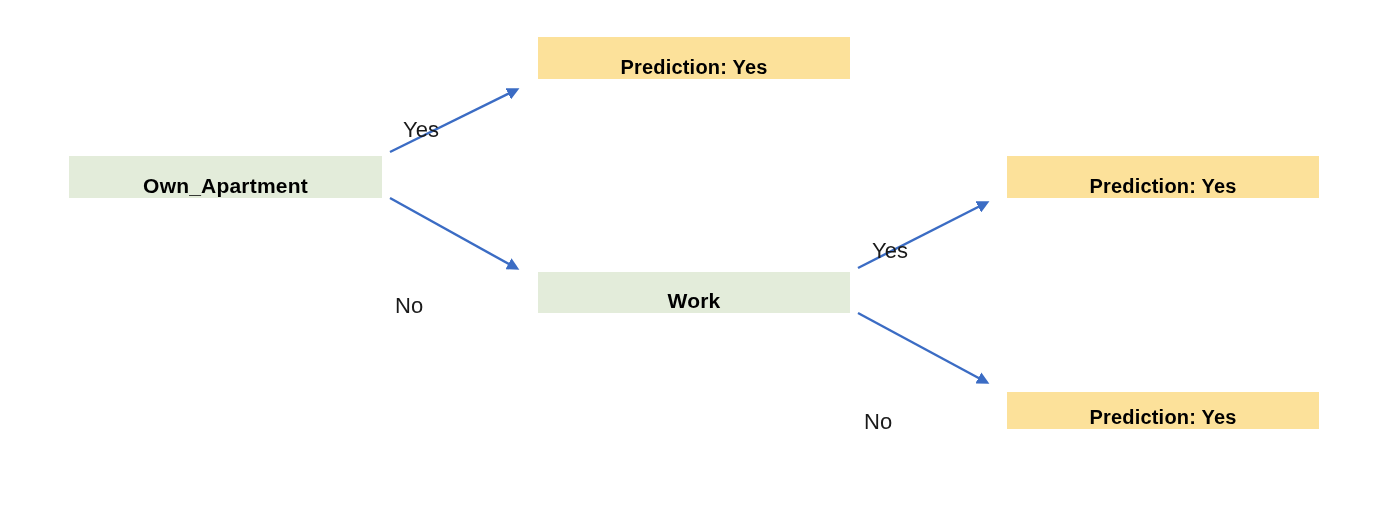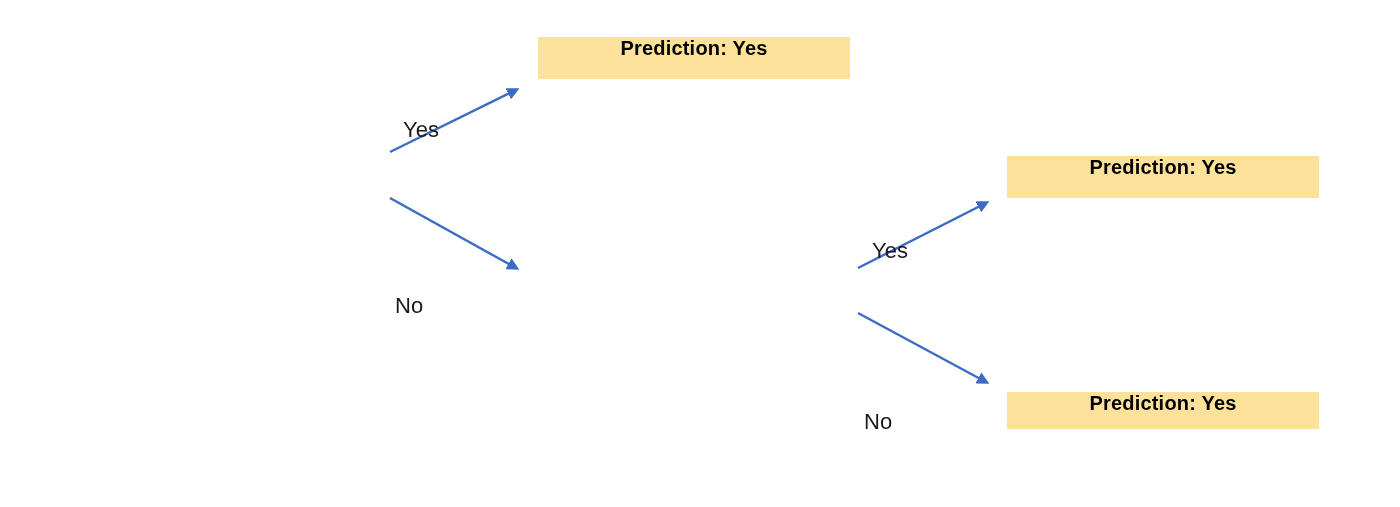--- a/index.html
+++ b/index.html
@@ -14,21 +14,21 @@
   #canvas {
     position: relative;
     width: 1400px;
     height: 507px;
     background: #ffffff;
     overflow: hidden;
   }
   .node {
     position: absolute;
     display: flex;
-    align-items: flex-start;
+    align-items: flex-end;
     justify-content: center;
     box-sizing: border-box;
     font-family: "Liberation Sans", sans-serif;
     font-weight: bold;
     color: #000000;
     letter-spacing: 0.2px;
     white-space: nowrap;
   }
   .node-decision {
     background: #e3ecda;
@@ -66,25 +66,31 @@
       <marker id="arrowhead" markerWidth="5.2" markerHeight="5.2" refX="3.6" refY="2.6" orient="auto" markerUnits="strokeWidth">
         <path d="M 0 0 L 5.2 2.6 L 0 5.2 z" fill="#3b6cc4"></path>
       </marker>
     </defs>
     <line stroke="#3b6cc4" stroke-width="2.4" marker-end="url(#arrowhead)" x1="390" y1="152" x2="516" y2="90"></line>
     <line stroke="#3b6cc4" stroke-width="2.4" marker-end="url(#arrowhead)" x1="390" y1="198" x2="516" y2="268"></line>
     <line stroke="#3b6cc4" stroke-width="2.4" marker-end="url(#arrowhead)" x1="858" y1="268" x2="986" y2="203"></line>
     <line stroke="#3b6cc4" stroke-width="2.4" marker-end="url(#arrowhead)" x1="858" y1="313" x2="986" y2="382"></line>
   </svg>
 
+  <div class="node node-decision" style="left: 69px; top: 156px; width: 313px; height: 42px; background: rgb(227, 236, 218);">
+    <span>Own_Apartment</span>
+  </div>
 
   <div class="node node-leaf" style="left: 538px; top: 37px; width: 312px; height: 42px; background: rgb(252, 225, 154);">
     <span>Prediction: Yes</span>
   </div>
 
+  <div class="node node-decision" style="left: 538px; top: 272px; width: 312px; height: 41px; background: rgb(227, 236, 218);">
+    <span>Work</span>
+  </div>
 
   <div class="node node-leaf" style="left: 1007px; top: 156px; width: 312px; height: 42px; background: rgb(252, 225, 154);">
     <span>Prediction: Yes</span>
   </div>
 
   <div class="node node-leaf" style="left: 1007px; top: 392px; width: 312px; height: 37px; background: rgb(252, 225, 154);">
     <span>Prediction: Yes</span>
   </div>
 
   <div class="edge-label" style="left: 403px; top: 69px; color: rgb(26, 26, 26);">Yes</div>

